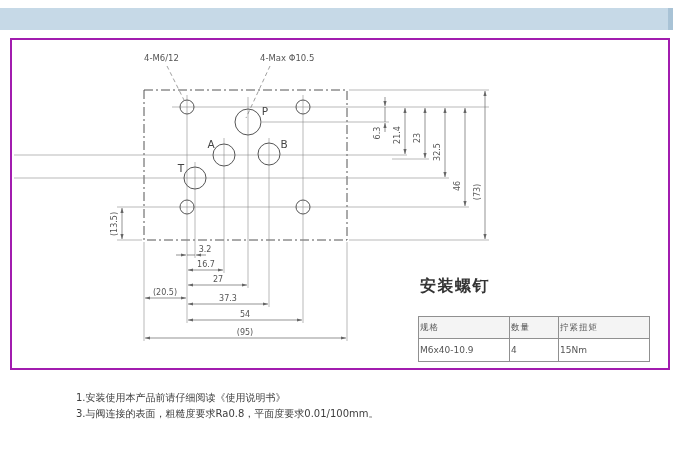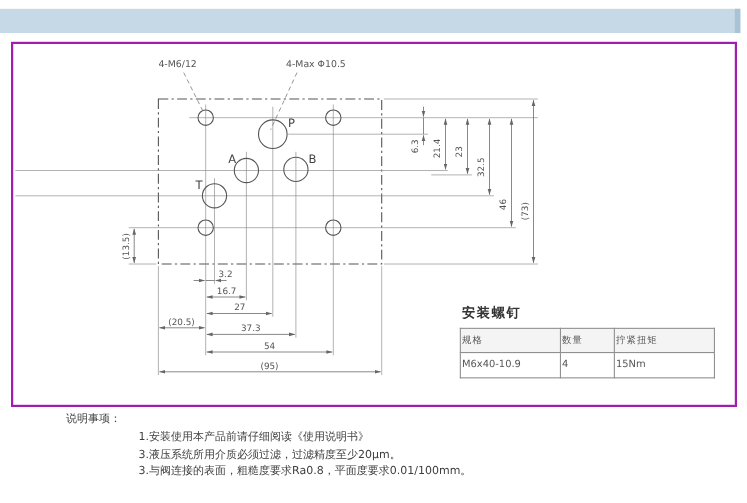--- a/index.html
+++ b/index.html
@@ -27,21 +27,21 @@
   .center { stroke:#8a8a8a; stroke-width:0.6; }
   .hole   { fill:none; stroke:#555; stroke-width:1; }
   .dim    { stroke:#666; stroke-width:0.7; fill:none; }
   .plain  { stroke:#666; stroke-width:0.7; }
   .leader { stroke:#777; stroke-width:0.7; stroke-dasharray:4 3; }
   text.dimtxt  { font-size:8px; fill:#555; }
   text.portlbl { font-size:10.5px; fill:#444; }
   text.callout { font-size:8.5px; fill:#555; }
   
   .table-wrap { position:absolute; left:406px; top:236px; }
-  .table-title { font-size:12px; font-weight:bold; color:#333; letter-spacing:1.5px; margin:0 0 5px 2px; }
+  .table-title { font-size:16px; font-weight:bold; color:#333; letter-spacing:1.5px; margin:0 0 19px 2px; }
   table.screws { border-collapse:collapse; }
   table.screws th, table.screws td { border:1px solid #909090; text-align:left; }
   table.screws th { width:88px; height:19px; font-size:8.5px; font-weight:normal; color:#555; background:#f4f4f4; letter-spacing:1px; }
   table.screws th.c2 { width:46px; }
   table.screws td { height:20px; font-size:9px; color:#555; }
   
   .notes { position:absolute; left:60px; top:374px; display:flex; font-size:10px; color:#3d3d3d; line-height:15.5px; }
   .notes-label { white-space:nowrap; }
   .notes-items { list-style:none; margin:16px; padding:0; }
 </style>
@@ -163,19 +163,17 @@
           <td>M6x40-10.9</td>
           <td>4</td>
           <td>15Nm</td>
         </tr>
       </tbody>
     </table>
   </div>
 </div>
 
 <div class="notes">
-  <div class="notes-label">说明事项：</div>
   <ul class="notes-items">
     <li>1.安装使用本产品前请仔细阅读《使用说明书》</li>
-    <li>3.液压系统所用介质必须过滤，过滤精度至少20μm。</li>
     <li>3.与阀连接的表面，粗糙度要求Ra0.8，平面度要求0.01/100mm。</li>
   </ul>
 </div>
 
 </body></html>

